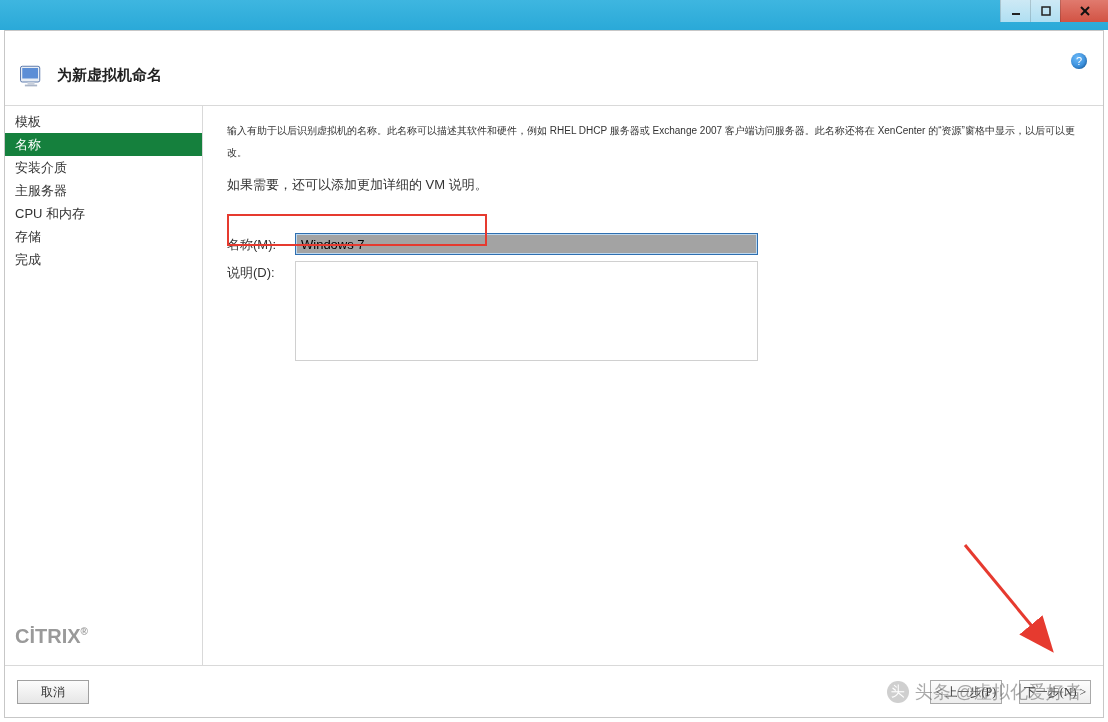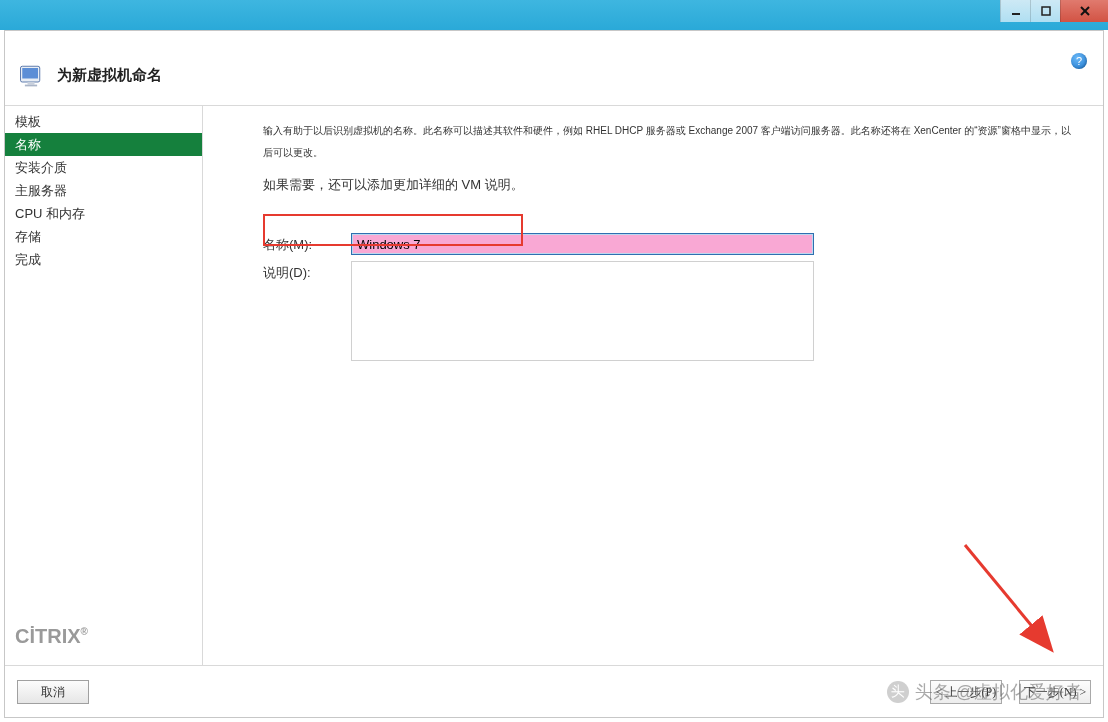--- a/index.html
+++ b/index.html
@@ -97,21 +97,20 @@
       font-size: 11px;
       display: flex;
       align-items: center;
       justify-content: center;
       cursor: pointer;
       box-shadow: inset -1px -1px 2px rgba(0,0,0,0.2);
     }
     .main-body {
       display: flex;
       height: calc(100% - 74px - 52px);
-      gap: 36px;
     }
     .sidebar {
       width: 198px;
       border-right: 1px solid #d9d9d9;
       padding-top: 4px;
       display: flex;
       flex-direction: column;
     }
     .sidebar-items { flex: 1; }
     .side-item {
@@ -149,27 +148,27 @@
       font-size: 13px;
       margin-top: 12px;
       margin-bottom: 39px;
     }
     .form-row {
       display: flex;
       align-items: flex-start;
       margin-bottom: 6px;
     }
     .row-label {
-      width: 88px;
+      width: 68px;
       font-size: 13px;
       padding-top: 3px;
       white-space: nowrap;
     }
     .text-input {
-      background: #f9a8d4;
+      background: #a3a3a3;
       padding: 10px 5px;
       font-size: 13px;
       font-family: Arial, sans-serif;
       height: 22px;
       width: 463px;
     }
     .name-input {
       border: 1px solid #2f6fb0;
       box-shadow: inset 0 0 0 1px #bcd8f0;
     }

